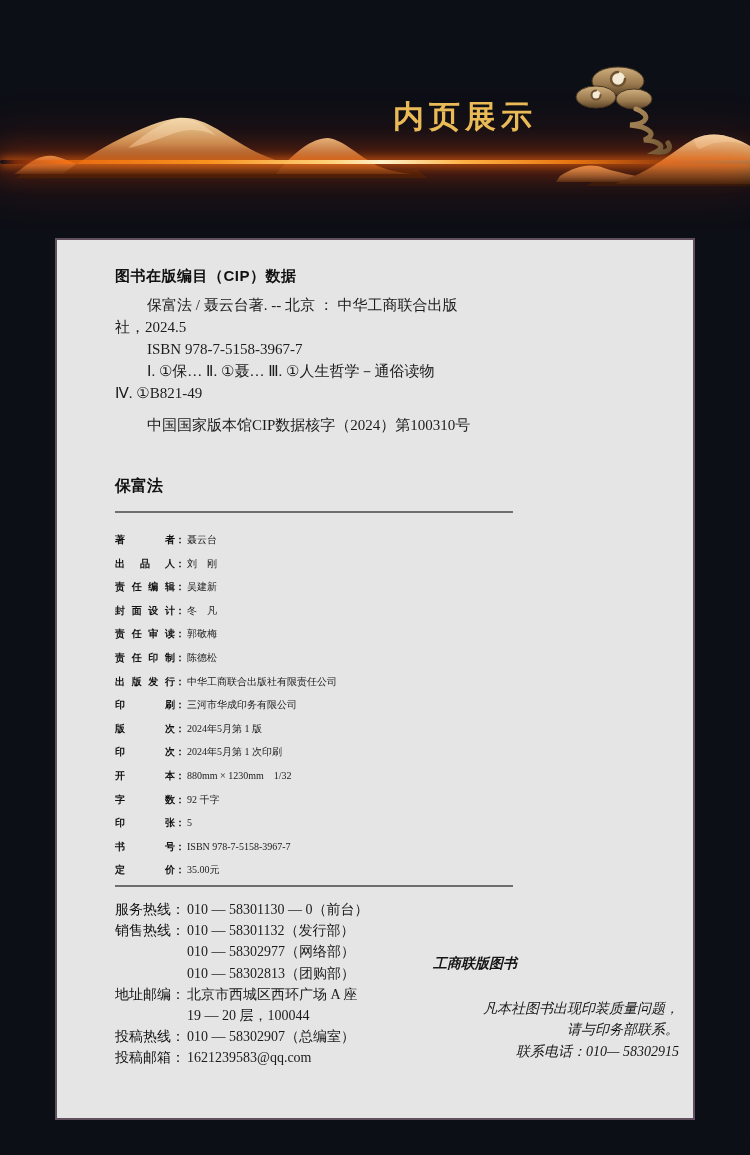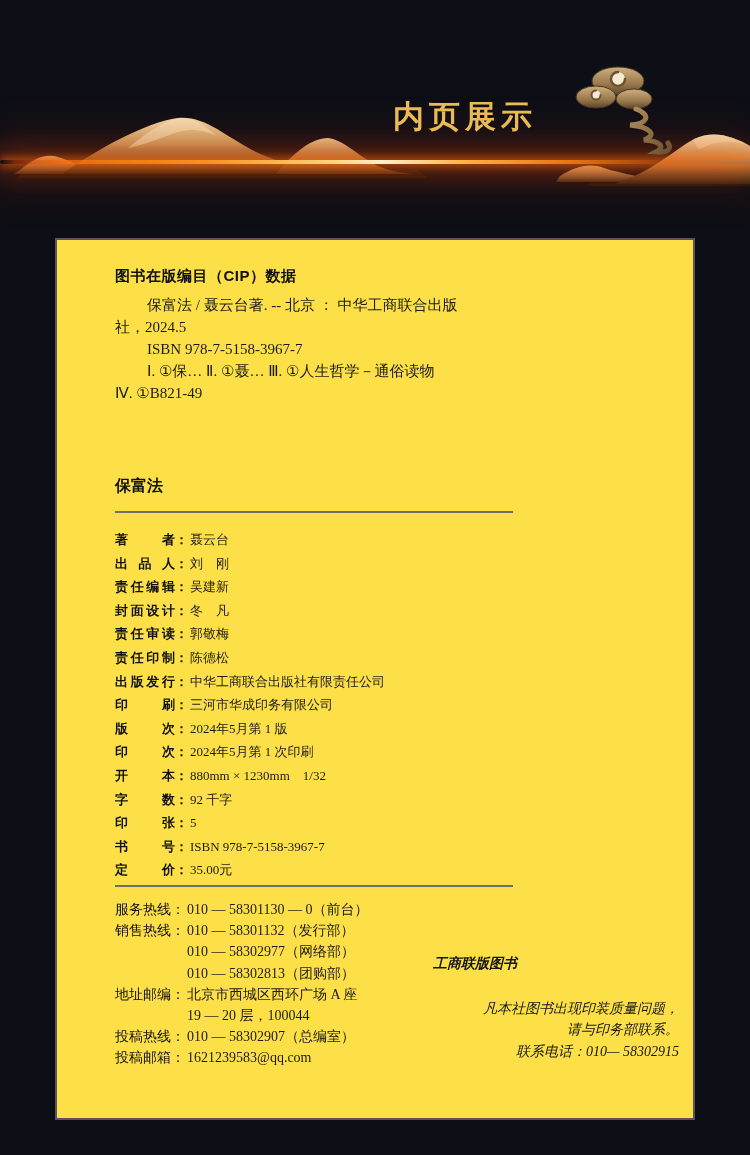--- a/index.html
+++ b/index.html
@@ -15,36 +15,36 @@
     background:linear-gradient(90deg,
       rgba(255,60,0,0) 0%, rgba(210,60,0,.55) 2%, rgba(255,110,10,.85) 9%,
       rgba(255,150,30,.95) 28%, #ffd27a 44%, #fff1c9 51%, #ffb143 62%,
       rgba(255,128,15,.9) 76%, rgba(255,90,5,.55) 90%, rgba(255,60,0,.2) 100%);
     box-shadow:0 0 10px 1px rgba(255,110,15,.85), 0 0 26px 5px rgba(255,80,0,.5),
                0 0 52px 12px rgba(255,60,0,.25);}
   .header-title{position:absolute;left:393px;top:99px;font-size:31px;font-weight:700;
     color:#e9ba55;letter-spacing:5px;line-height:36px;white-space:nowrap;}
 
   
-  .page{position:absolute;left:55px;top:238px;width:636px;height:878px;background:#fde047;
+  .page{position:absolute;left:55px;top:238px;width:636px;height:878px;background:#e5e5e5;
         border:2px solid #63505f;color:#1b1b1b;}
 
   .cip{position:absolute;top:24px;left:58px;right:30px;font-size:15px;}
   .cip-heading{font-weight:700;line-height:24px;letter-spacing:.5px;color:#111;}
   .cip-line{font-family:"Liberation Serif",serif;line-height:22px;white-space:nowrap;}
   .cip-line.indent{padding-left:32px;}
   .cip-line.first{margin-top:6px;}
   .cip-line.last{margin-top:10px;}
 
   .title-block{position:absolute;top:236px;left:58px;width:398px;}
   .book-title{font-weight:700;font-size:16px;color:#111;line-height:20px;}
   .rule{height:2px;background:#6e6e6e;margin-top:15px;}
   .rule2{position:absolute;top:645px;left:58px;width:398px;height:2px;background:#6e6e6e;}
 
-  .colophon{position:absolute;top:288px;left:58px;font-size:13px;}
+  .colophon{position:absolute;top:288px;left:58px;font-size:10px;}
   .c-row{line-height:23.6px;white-space:nowrap;}
   .c-label{display:inline-block;width:60px;vertical-align:top;text-align:justify;
     text-align-last:justify;font-weight:700;color:#111;}
   .c-colon{font-weight:700;color:#111;}
   .c-value{font-family:"Liberation Serif",serif;margin-left:2px;}
 
   .contacts{position:absolute;top:659px;left:58px;font-size:14px;}
   .k-row{line-height:21.2px;white-space:nowrap;}
   .k-label{display:inline-block;width:72px;vertical-align:top;font-weight:400;color:#111;}
   .k-value{font-family:"Liberation Serif",serif;}
@@ -141,20 +141,21 @@
 
   <div class="page">
 
     <div class="cip">
       <div class="cip-heading">图书在版编目（CIP）数据</div>
       <div class="cip-line indent first">保富法 / 聂云台著. -- 北京 ： 中华工商联合出版</div>
       <div class="cip-line">社，2024.5</div>
       <div class="cip-line indent">ISBN 978-7-5158-3967-7</div>
       <div class="cip-line indent">Ⅰ. ①保… Ⅱ. ①聂… Ⅲ. ①人生哲学－通俗读物</div>
       <div class="cip-line">Ⅳ. ①B821-49</div>
+      <div class="cip-line indent last">中国国家版本馆CIP数据核字（2024）第100310号</div>
     </div>
 
     <div class="title-block">
       <div class="book-title">保富法</div>
       <div class="rule"></div>
     </div>
 
     <div class="colophon">
       <div class="c-row"><span class="c-label">著者</span><span class="c-colon">：</span><span class="c-value">聂云台</span></div>
       <div class="c-row"><span class="c-label">出品人</span><span class="c-colon">：</span><span class="c-value">刘　刚</span></div>

